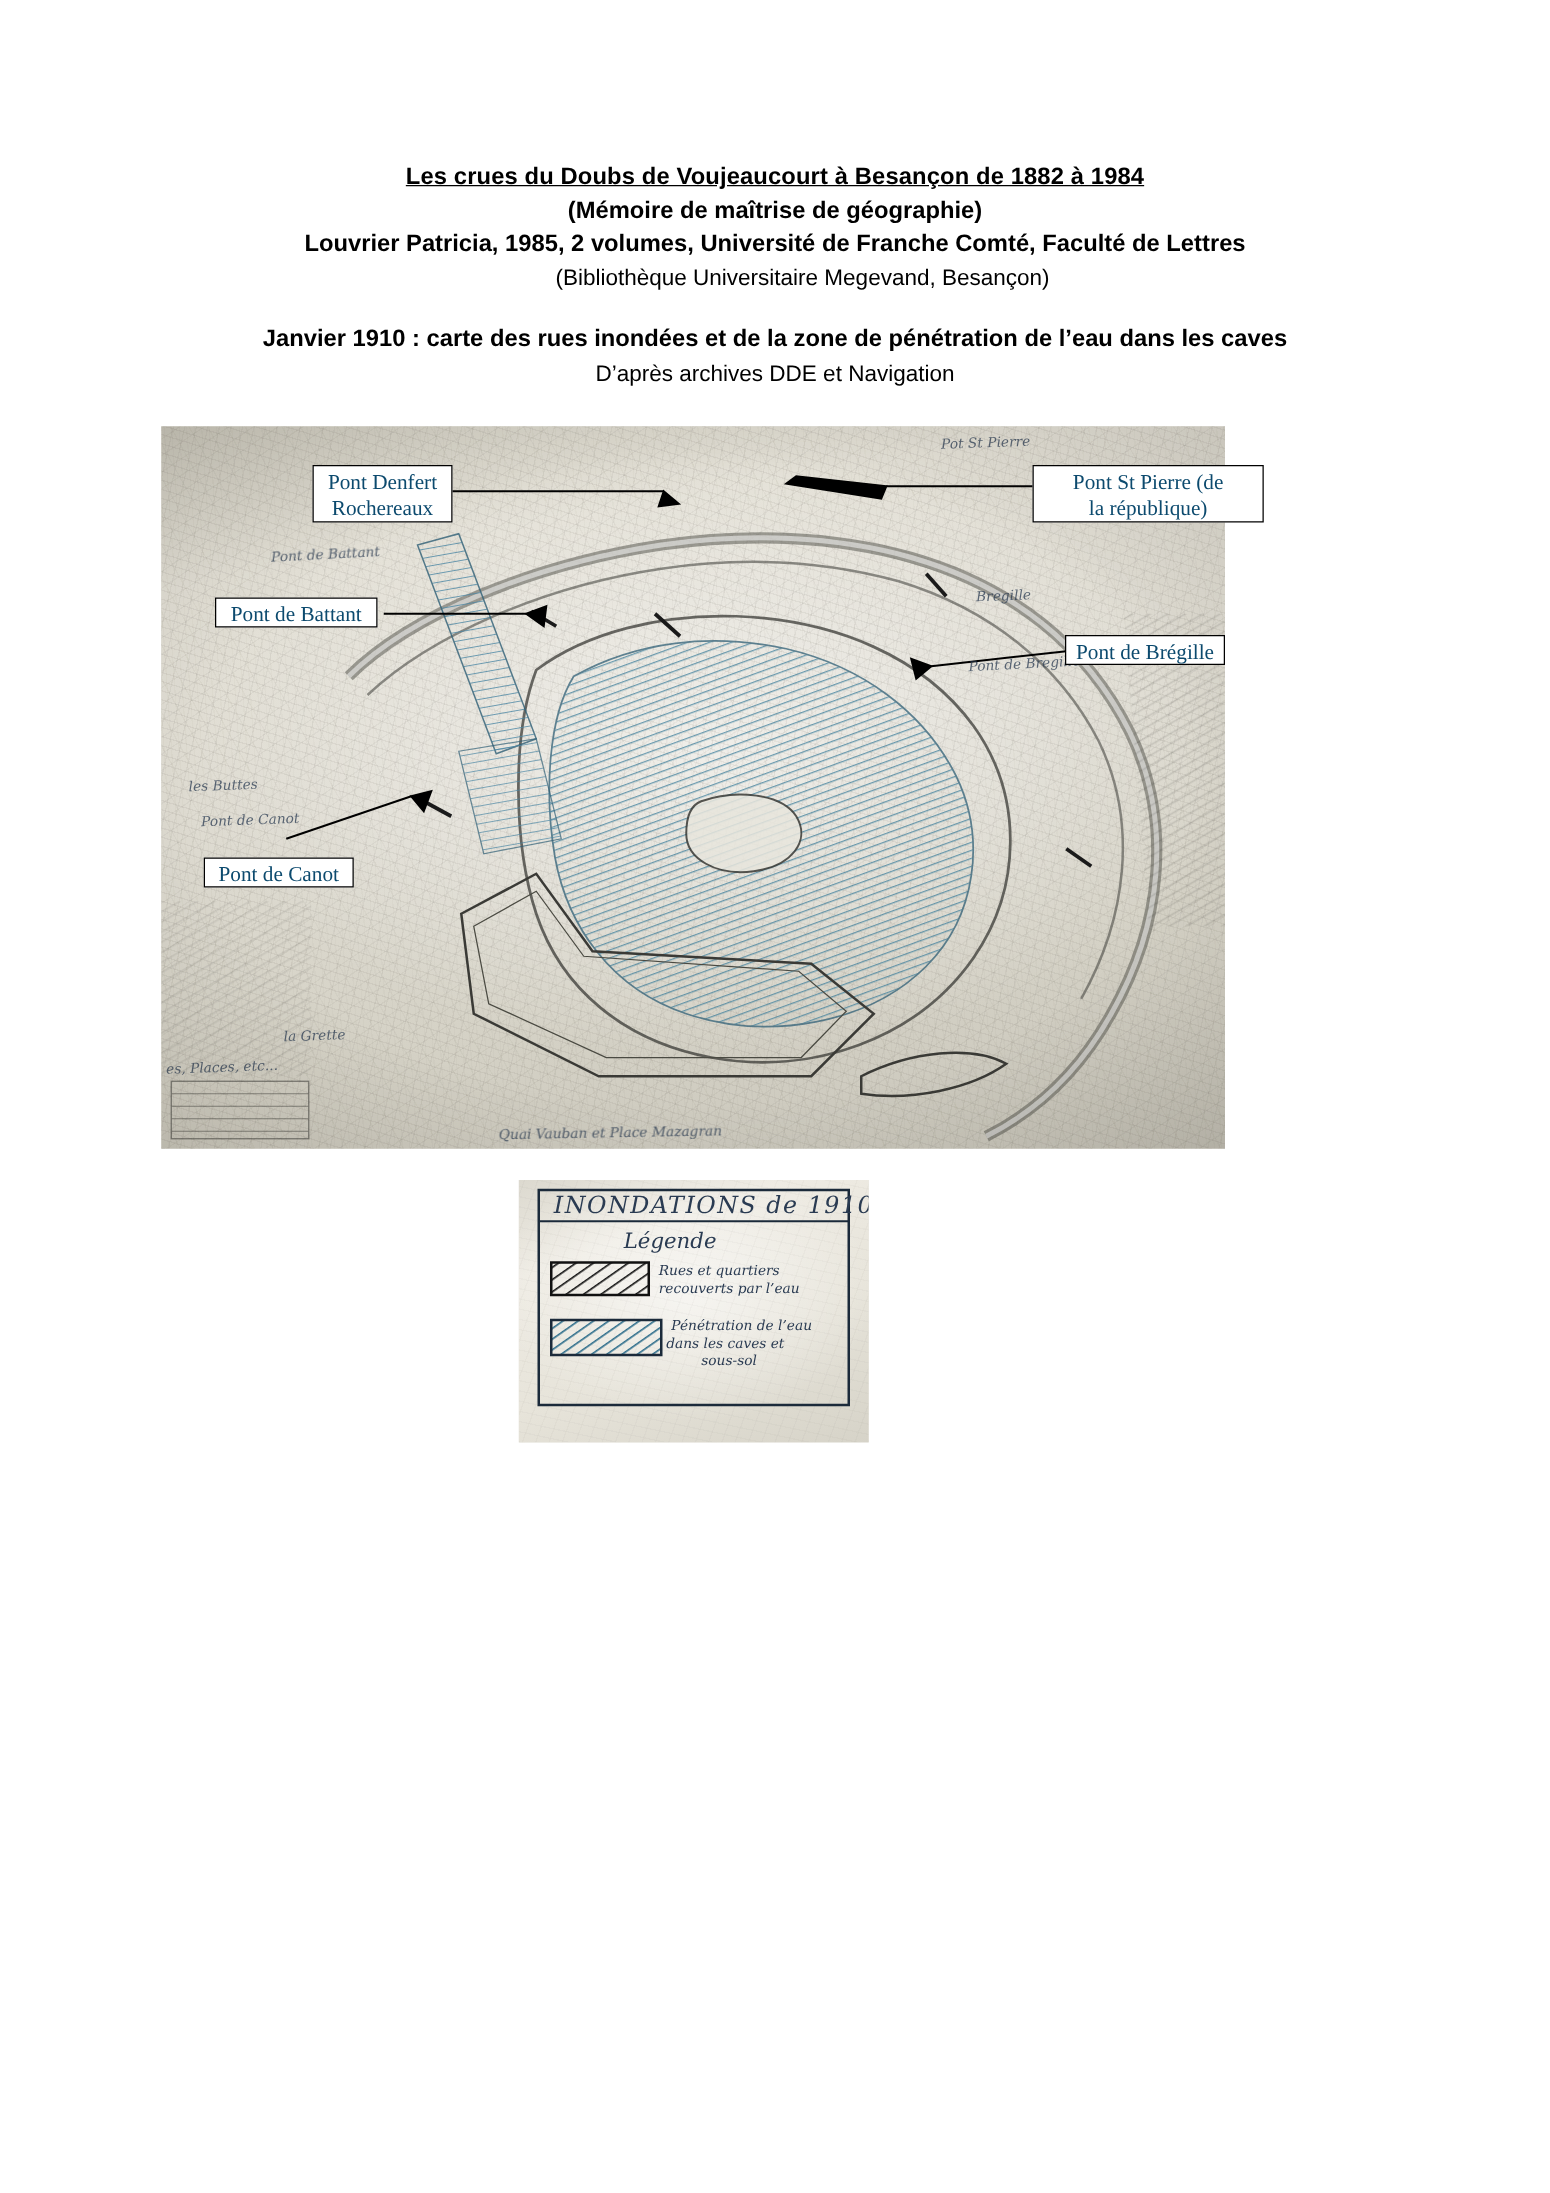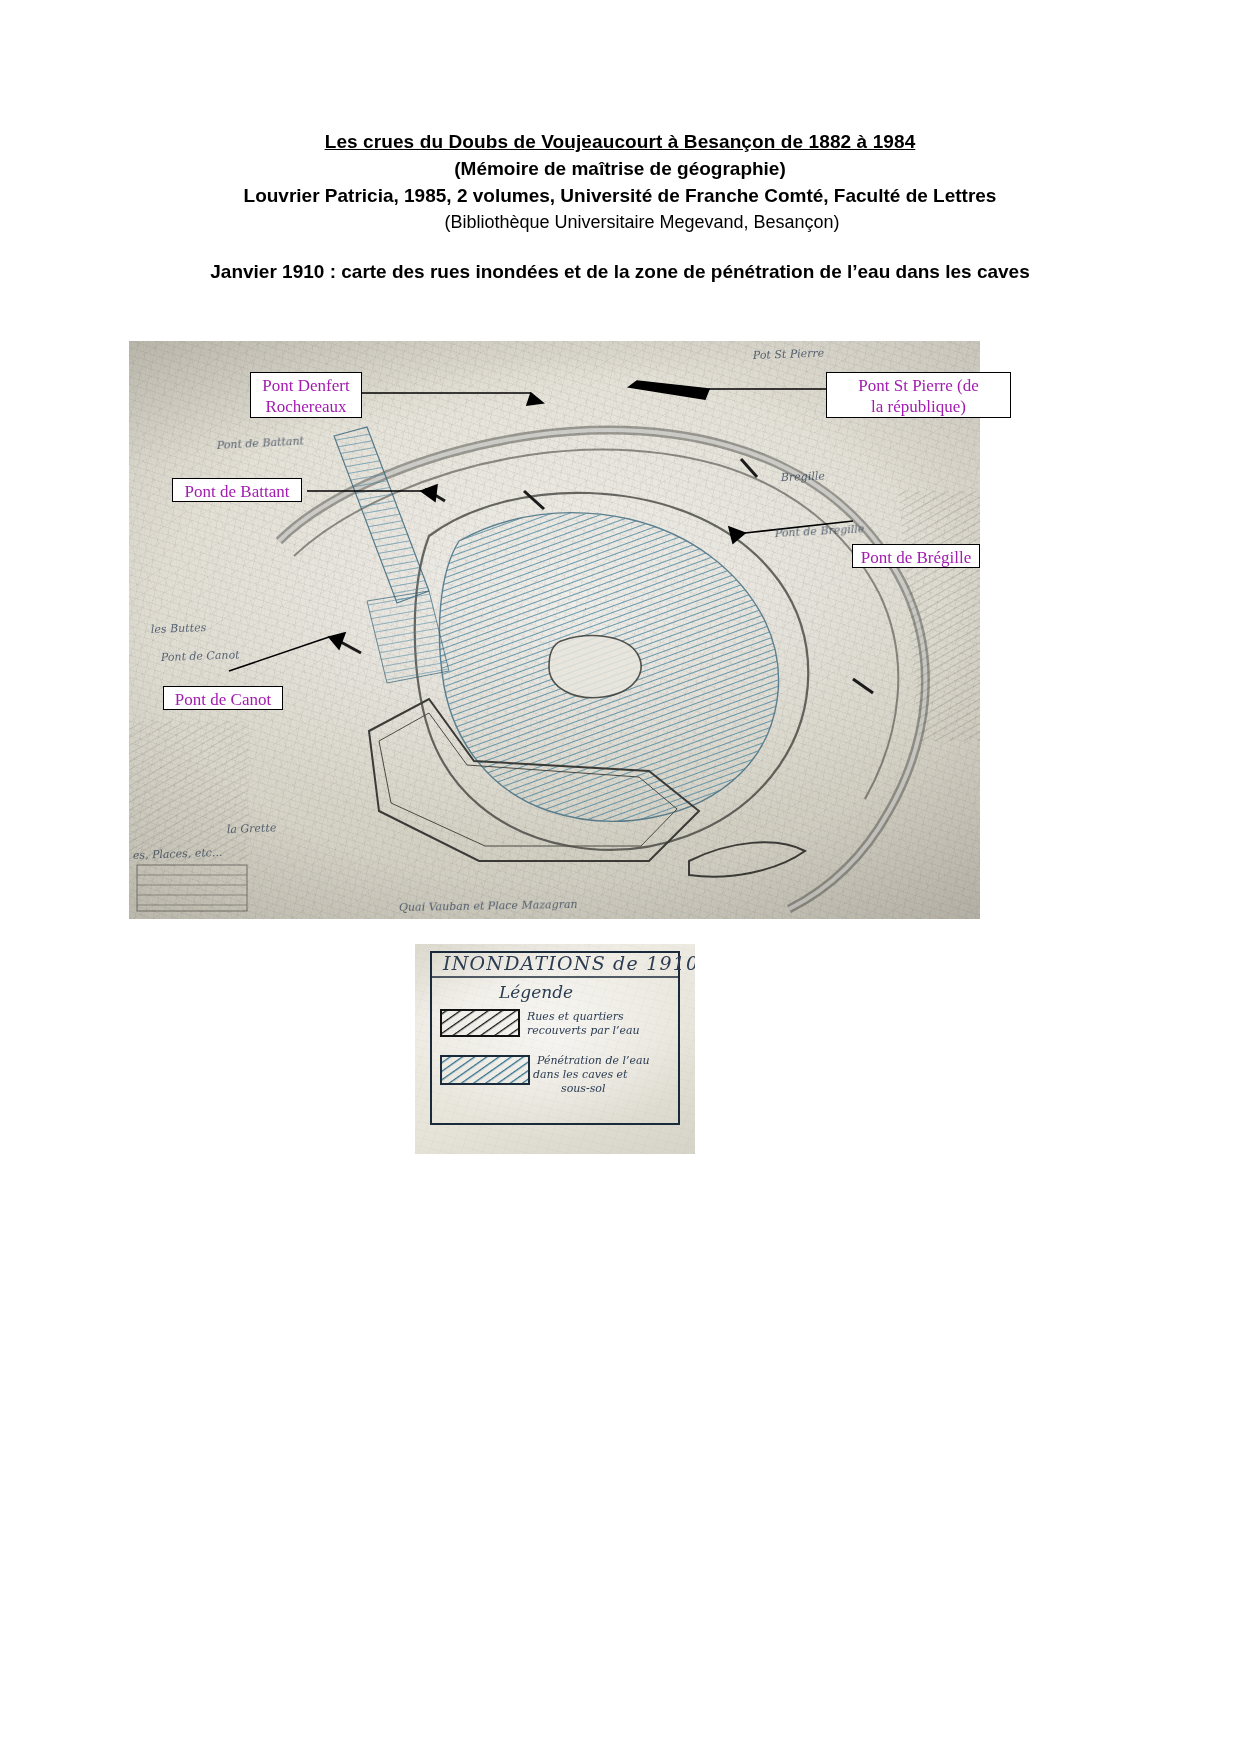--- a/index.html
+++ b/index.html
@@ -119,21 +119,21 @@
   }
 
   
   .callout {
     position: absolute;
     background: #ffffff;
     border: 1px solid #000000;
     font-family: "Liberation Serif", serif;
     font-size: 17px;
     line-height: 21px;
-    color: #a21caf;
+    color: #0c4a6e;
     padding: 2px 5px;
     text-align: center;
     white-space: pre-line;
     box-sizing: border-box;
   }
 
   
   .legend-figure {
     position: absolute;
     left: 415px;
@@ -173,20 +173,21 @@
 
   <div class="header">
     <div class="title-main">Les crues du Doubs de Voujeaucourt à Besançon de 1882 à 1984</div>
     <div class="title-sub">(Mémoire de maîtrise de géographie)</div>
     <div class="title-ref">Louvrier Patricia, 1985, 2 volumes, Université de Franche Comté, Faculté de Lettres</div>
     <div class="title-lib">(Bibliothèque Universitaire Megevand, Besançon)</div>
   </div>
 
   <div class="caption">
     <div class="caption-main">Janvier 1910 : carte des rues inondées et de la zone de pénétration de l’eau dans les caves</div>
+    <div class="caption-sub">D’après archives DDE et Navigation</div>
   </div>
 
   <div class="map-figure">
     <div class="map-photo"></div>
     <div class="grain"></div>
     <div class="grain2"></div>
 
     <svg class="map-svg" viewBox="0 0 851 578" preserveAspectRatio="none">
       <defs>
         <pattern id="hatchBlack" width="7" height="7" patternTransform="rotate(60)" patternUnits="userSpaceOnUse">
@@ -286,21 +287,21 @@
   </div>
 
   <div class="callout" style="left:250px; top:372px; width:112px; height:46px;">Pont Denfert
 Rochereaux</div>
 
   <div class="callout" style="left:826px; top:372px; width:185px; height:46px;">Pont St Pierre (de
 la république)</div>
 
   <div class="callout" style="left:172px; top:478px; width:130px; height:24px;">Pont de Battant</div>
 
-  <div class="callout" style="left:852px; top:508px; width:128px; height:24px;margin-top:36px;">Pont de Brégille</div>
+  <div class="callout" style="left:852px; top:508px; width:128px; height:24px;">Pont de Brégille</div>
 
   <div class="callout" style="left:163px; top:686px; width:120px; height:24px;">Pont de Canot</div>
 
   <div class="legend-figure">
     <div class="legend-photo"></div>
     <div class="legend-grain"></div>
 
     <svg class="legend-svg" viewBox="0 0 280 186" preserveAspectRatio="none">
       <defs>
         <pattern id="lgHatchBlack" width="8" height="8" patternTransform="rotate(55)" patternUnits="userSpaceOnUse">

